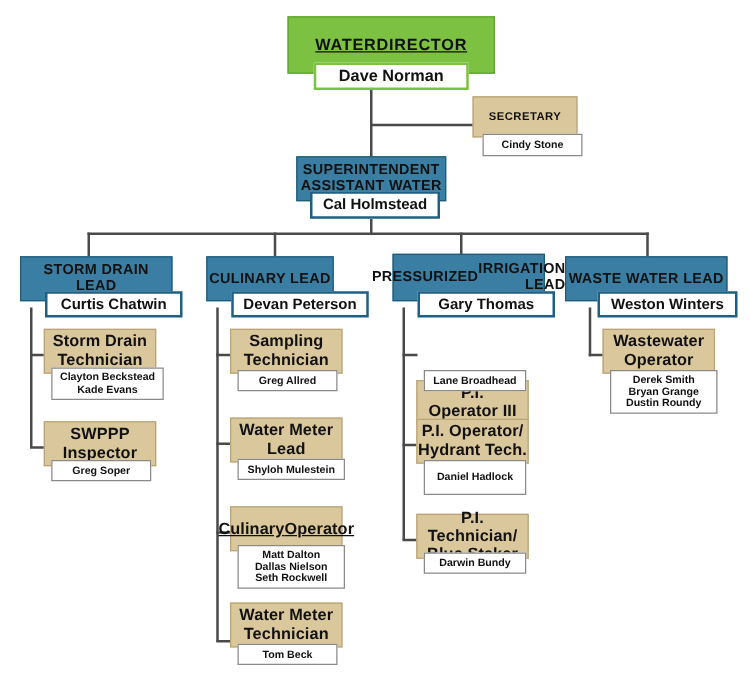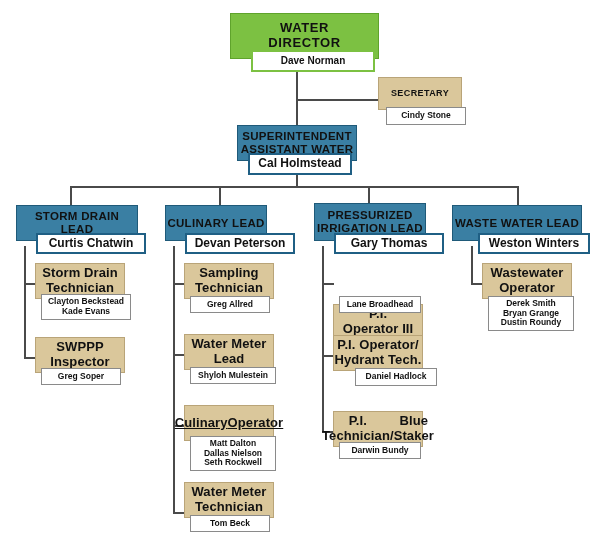--- a/index.html
+++ b/index.html
@@ -41,21 +41,21 @@
 
   
   .lvl-green .title{
     background:#7CC142;
     border:1px solid #5FA32C;
     font-size:13px;
     letter-spacing:.6px;
   }
   .lvl-green .name{
     border:2px solid #7CC142;
-    font-size:10px;
+    font-size:13px;
   }
 
   
   .lvl-blue .title{
     background:#3A7FA3;
     border:1px solid #1F5A79;
     font-size:11.5px;
     letter-spacing:.3px;
   }
   .lvl-blue .name{
@@ -107,21 +107,21 @@
 
   <div class="conn v" style="left:322px;top:246px;height:186px;"></div>
   <div class="conn h" style="left:322px;top:283px;width:12px;"></div>
   <div class="conn h" style="left:322px;top:355px;width:12px;"></div>
   <div class="conn h" style="left:322px;top:431px;width:12px;"></div>
 
   <div class="conn v" style="left:471px;top:246px;height:39px;"></div>
   <div class="conn h" style="left:471px;top:283px;width:12px;"></div>
 
   <div class="node lvl-green">
-    <div class="title" style="left:230px;top:13px;width:149px;height:46px;flex-direction:column;">
+    <div class="title" style="left:230px;top:13px;width:166px;height:46px;flex-direction:row;text-decoration:underline;">
       <span>WATER</span>
       <span>DIRECTOR</span>
     </div>
     <div class="name" style="left:251px;top:50px;width:124px;height:22px;">Dave Norman</div>
   </div>
 
   <div class="node lvl-tan small">
     <div class="title" style="left:378px;top:77px;width:84px;height:33px;">SECRETARY</div>
     <div class="name" style="left:386px;top:107px;width:80px;height:18px;">Cindy Stone</div>
   </div>
@@ -189,45 +189,45 @@
 
   <div class="node lvl-tan">
     <div class="title" style="left:184px;top:482px;width:90px;height:36px;flex-direction:column;">
       <span>Water Meter</span>
       <span>Technician</span>
     </div>
     <div class="name" style="left:190px;top:515px;width:80px;height:17px;white-space:pre-line;">Tom Beck</div>
   </div>
 
   <div class="node lvl-blue">
-    <div class="title" style="left:314px;top:203px;width:112px;height:38px;flex-direction:column;">
+    <div class="title" style="left:314px;top:203px;width:122px;height:38px;text-align:right;">
       <span>PRESSURIZED</span>
       <span>IRRIGATION LEAD</span>
     </div>
     <div class="name" style="left:334px;top:233px;width:110px;height:21px;">Gary Thomas</div>
   </div>
 
   <div class="node lvl-tan">
     <div class="title" style="left:333px;top:263px;width:90px;height:36px;flex-direction:column;margin-top:41px;">
       <span>P.I.</span>
       <span>Operator III</span>
     </div>
     <div class="name" style="left:339px;top:296px;width:82px;height:17px;white-space:pre-line;">Lane Broadhead</div>
   </div>
 
   <div class="node lvl-tan">
     <div class="title" style="left:333px;top:335px;width:90px;height:36px;flex-direction:column;">
       <span>P.I. Operator/</span>
       <span>Hydrant Tech.</span>
     </div>
-    <div class="name" style="left:339px;top:368px;width:82px;height:18px;white-space:pre-line;margin-left:16px;">Daniel Hadlock</div>
-  </div>
-
-  <div class="node lvl-tan">
-    <div class="title" style="left:333px;top:411px;width:90px;height:36px;flex-direction:row;">
+    <div class="name" style="left:339px;top:368px;width:82px;height:28px;white-space:pre-line;">Daniel Hadlock</div>
+  </div>
+
+  <div class="node lvl-tan">
+    <div class="title" style="left:333px;top:411px;width:90px;height:36px;flex-direction:column;">
       <span>P.I. Technician/</span>
       <span>Blue Staker</span>
     </div>
     <div class="name" style="left:339px;top:442px;width:82px;height:17px;white-space:pre-line;">Darwin Bundy</div>
   </div>
 
   <div class="node lvl-blue">
     <div class="title" style="left:452px;top:205px;width:130px;height:36px;">WASTE WATER LEAD</div>
     <div class="name" style="left:478px;top:233px;width:112px;height:21px;">Weston Winters</div>
   </div>

